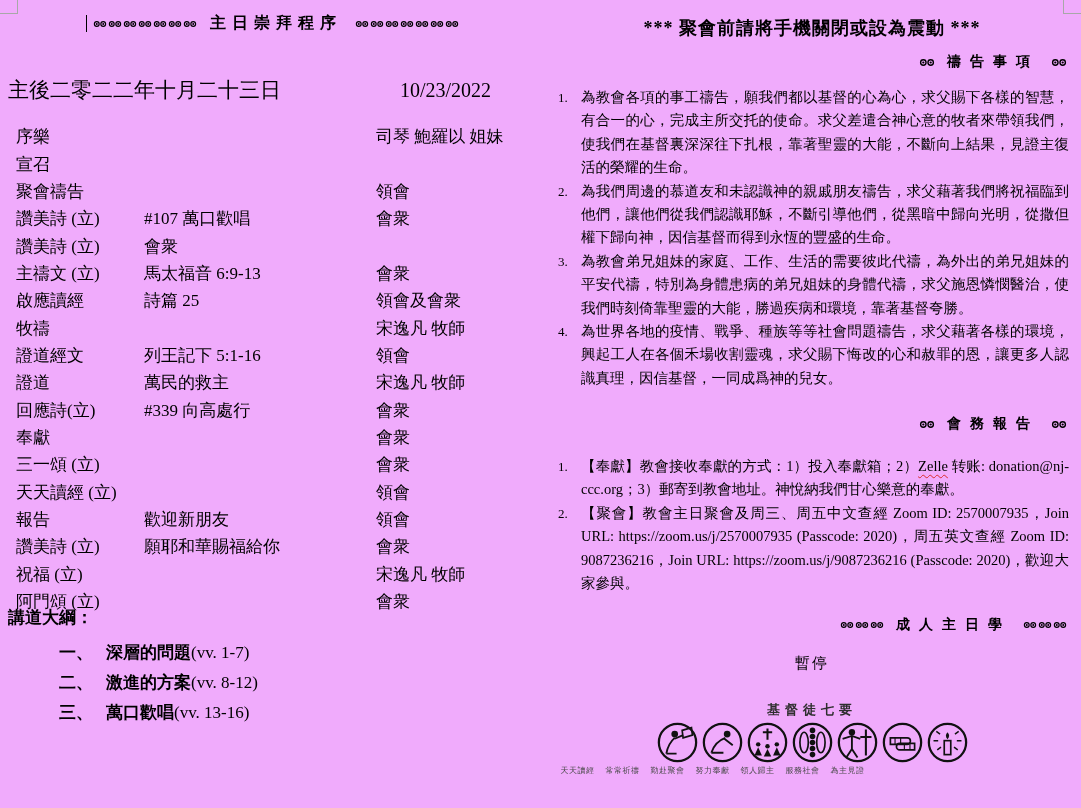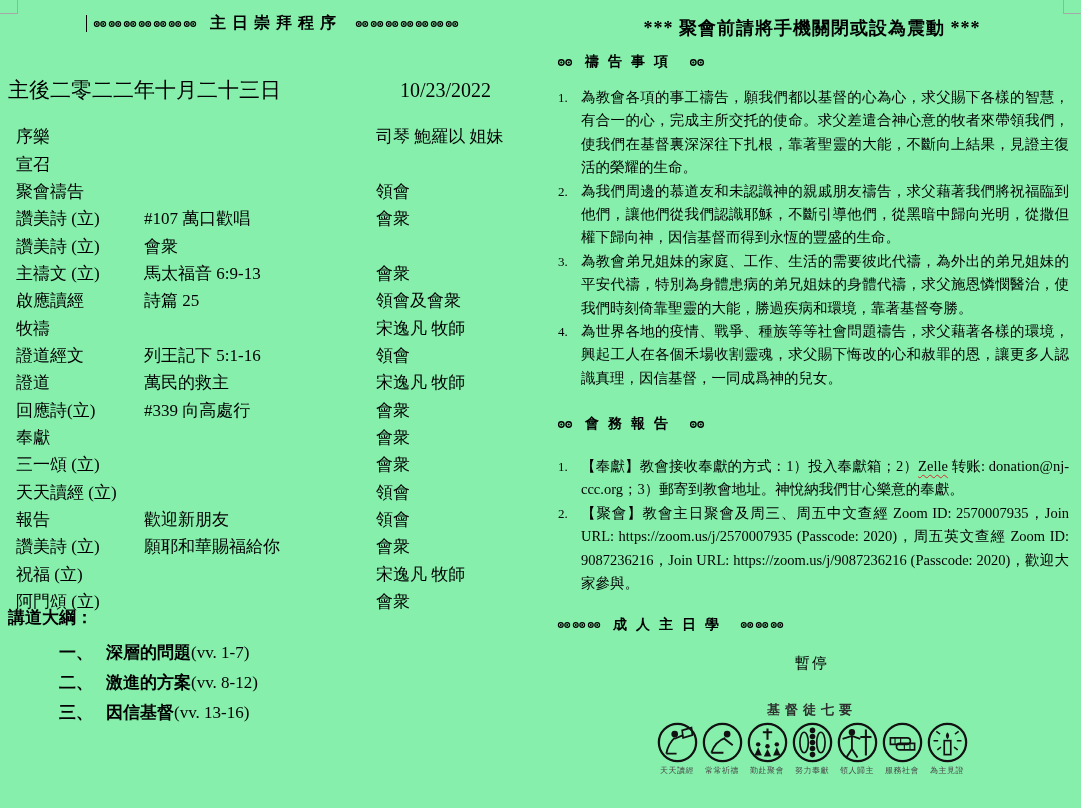--- a/index.html
+++ b/index.html
@@ -1,16 +1,16 @@
 <!DOCTYPE html>
 <html><head>
 <meta charset="utf-8">
 <style>
   html,body{margin:0;padding:0;background:#fff;}
-  .page{position:relative;width:1081px;height:808px;background:#86efac;overflow:hidden;
+  .page{position:relative;width:1081px;height:808px;background:#f0abfc;overflow:hidden;
         font-family:"Liberation Serif","DejaVu Serif",serif;color:#000;}
   
   .corner-tl{position:absolute;left:0;top:0;width:17px;height:13px;
              border-right:1px solid #a8a8a8;border-bottom:1px solid #a8a8a8;}
   .corner-tr{position:absolute;right:0;top:0;width:17px;height:13px;
              border-left:1px solid #a8a8a8;border-bottom:1px solid #a8a8a8;}
   
   .title-row{position:absolute;left:0;top:13px;width:545px;display:flex;
              justify-content:center;align-items:center;gap:13px;}
   .cursor{width:1px;height:17px;background:#000;margin-right:-7px;}
@@ -25,40 +25,40 @@
   .program-row{display:grid;grid-template-columns:128px 232px auto;height:27.35px;
                align-items:center;font-size:17px;white-space:nowrap;margin-left:8px;}
   
   .outline-heading{position:absolute;left:8px;top:606px;font-size:17px;font-weight:bold;}
   .outline-item{position:absolute;left:47px;font-size:17px;font-weight:bold;white-space:nowrap;margin-left:12px;}
   .outline-item .num{margin-right:13px;}
   .outline-item .verses{font-weight:normal;}
   
   .right-center{position:absolute;left:557px;width:510px;text-align:center;}
   .notice{top:16px;font-size:18px;font-weight:bold;letter-spacing:1px;}
-  .sec-head{display:flex;justify-content:flex-start;align-items:center;gap:12px;}
+  .sec-head{display:flex;justify-content:flex-end;align-items:center;gap:12px;}
   .sec-head .t{font-size:14px;font-weight:bold;letter-spacing:9px;}
   .head-prayer{top:53px;} .head-biz{top:415px;} .head-ss{top:616px;}
   .ss-status{top:654px;font-size:15px;letter-spacing:2px;}
   .num-list{position:absolute;left:557px;width:512px;}
   .list-prayer{top:86px;} .list-biz{top:455px;}
   .num-item{position:relative;padding-left:24px;text-align:justify;
             font-size:14.5px;line-height:23.4px;}
   .num-item .marker{position:absolute;left:1px;top:0;width:20px;font-size:13px;
                     text-align:left;line-height:23.4px;}
   .zelle{text-decoration:underline;text-decoration-style:wavy;
          text-decoration-color:#d92b2b;text-decoration-thickness:1px;
          text-underline-offset:3px;}
   
   .footer{position:absolute;left:557px;top:701px;width:510px;}
   .footer-title{text-align:center;font-size:13px;font-weight:bold;letter-spacing:5px;
                 color:#2e2e2e;margin-bottom:3px;}
   .icons-row{display:flex;justify-content:center;gap:4px;}
   .cicon{width:41px;height:41px;display:block;}
-  .labels-row{display:flex;justify-content:center;gap:4px;margin-top:2px;}
+  .labels-row{display:flex;justify-content:flex-start;gap:4px;margin-top:2px;}
   .flabel{width:41px;font-size:8px;color:#4a4a4a;text-align:center;letter-spacing:0.5px;
           font-family:"Liberation Sans","DejaVu Sans",sans-serif;white-space:nowrap;}
   .defs{position:absolute;width:0;height:0;overflow:hidden;}
 </style>
 </head>
 <body>
 
 <svg class="defs" aria-hidden="true">
   <defs>
     <symbol id="orn" viewBox="0 0 20 10">
@@ -223,21 +223,21 @@
   </div>
 
   <div class="outline-heading">講道大綱：</div>
   <div class="outline-item" style="top:641px;">
     <span class="num">一、</span><span>深層的問題</span><span class="verses">(vv. 1-7)</span>
   </div>
   <div class="outline-item" style="top:671px;">
     <span class="num">二、</span><span>激進的方案</span><span class="verses">(vv. 8-12)</span>
   </div>
   <div class="outline-item" style="top:701px;">
-    <span class="num">三、</span><span>因信基督</span><span class="verses">(vv. 13-16)</span>
+    <span class="num">三、</span><span>萬口歡唱</span><span class="verses">(vv. 13-16)</span>
   </div>
 
   <div class="right-center notice">*** 聚會前請將手機關閉或設為震動 ***</div>
 
   <div class="right-center sec-head head-prayer">
     <svg class="orn-sm">
         <use href="#orn"></use>
       </svg>
     <span class="t">禱告事項</span>
     <svg class="orn-sm">

